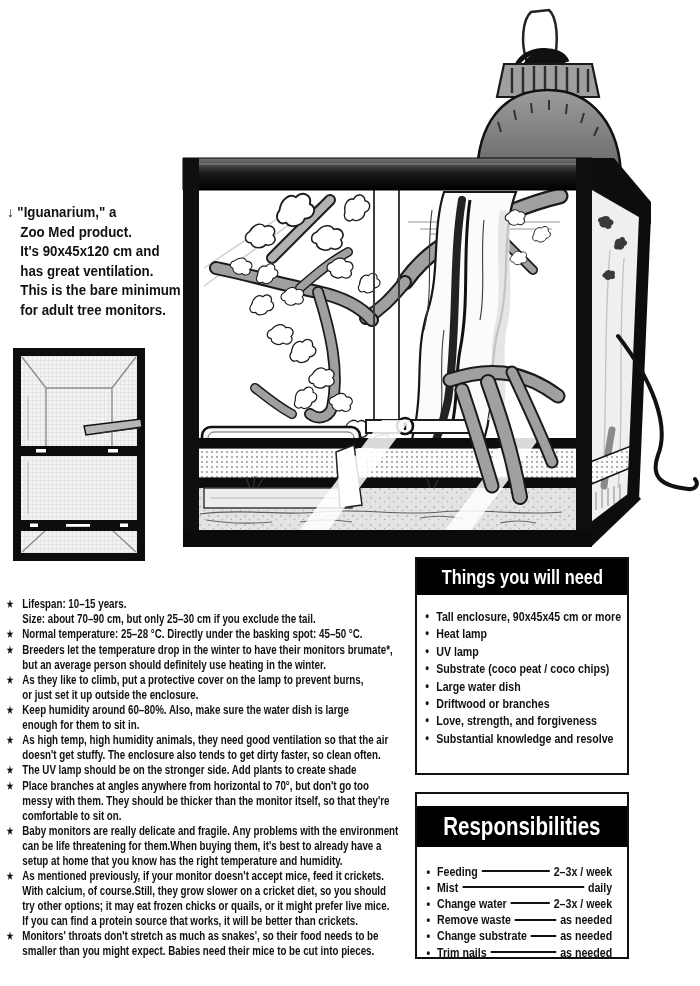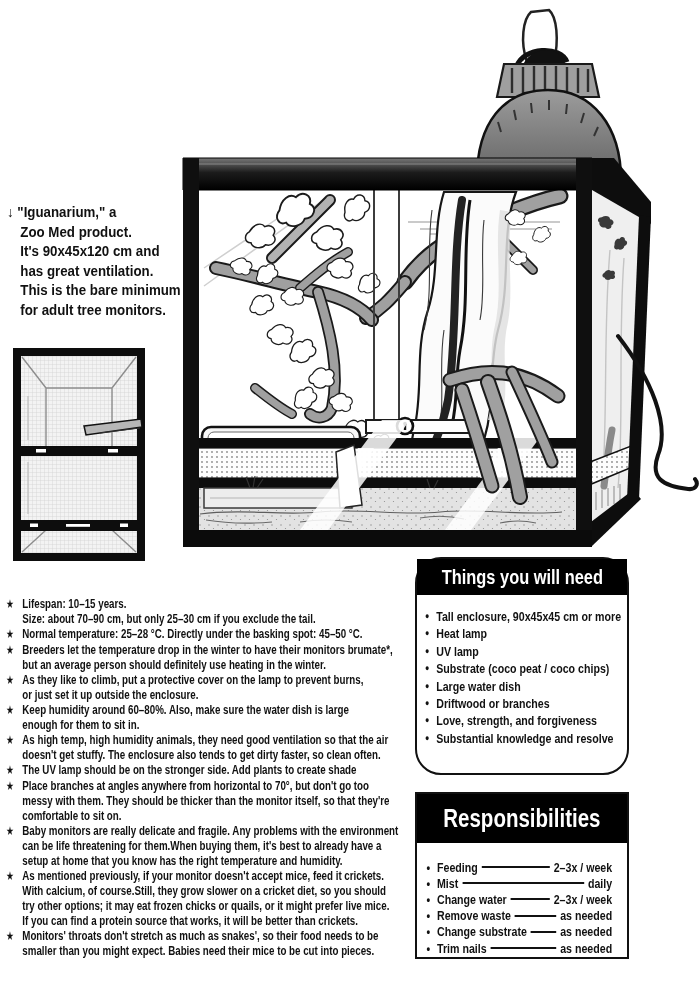--- a/index.html
+++ b/index.html
@@ -26,25 +26,25 @@
   
   .notes{position:absolute;left:6px;top:596px;width:556px;z-index:3;
          transform:scaleX(.74);transform-origin:left top;}
   .note{display:flex;}
   .star{flex:0 0 22px;font-size:12px;line-height:15px;padding-top:1px;}
   .nt{font-size:13.2px;font-weight:bold;line-height:15px;white-space:pre-line;}
 
   
   .box{position:absolute;left:415px;width:214px;background:#fff;
        border:2.5px solid #111;box-sizing:border-box;z-index:3;}
-  .things{top:557px;height:218px;border-radius:26px;}
+  .things{top:557px;height:218px;}
   .resp{top:792px;height:167px;}
   .box-head{background:#000;color:#fff;display:flex;align-items:center;justify-content:center;}
   .things .box-head{height:36px;}
-  .resp .box-head{height:49px;}
+  .resp .box-head{height:41px;margin-top:12px;}
   .head-t{display:inline-block;font-weight:bold;white-space:nowrap;
           transform:scaleX(.82);transform-origin:center;}
   .things .head-t{font-size:20px;}
   .resp .head-t{font-size:25px;}
   .cond{transform:scaleX(.8);transform-origin:left top;}
   .things .cond{width:245px;padding:13px 0 0 10px;}
   .titem{display:flex;line-height:17.4px;}
   .dot{flex:0 0 14px;font-size:9px;line-height:17.4px;}
   .tt{font-size:13.3px;font-weight:bold;white-space:nowrap;}
   .resp .cond{width:250px;padding:16px 6px 0 12px;box-sizing:border-box;}

